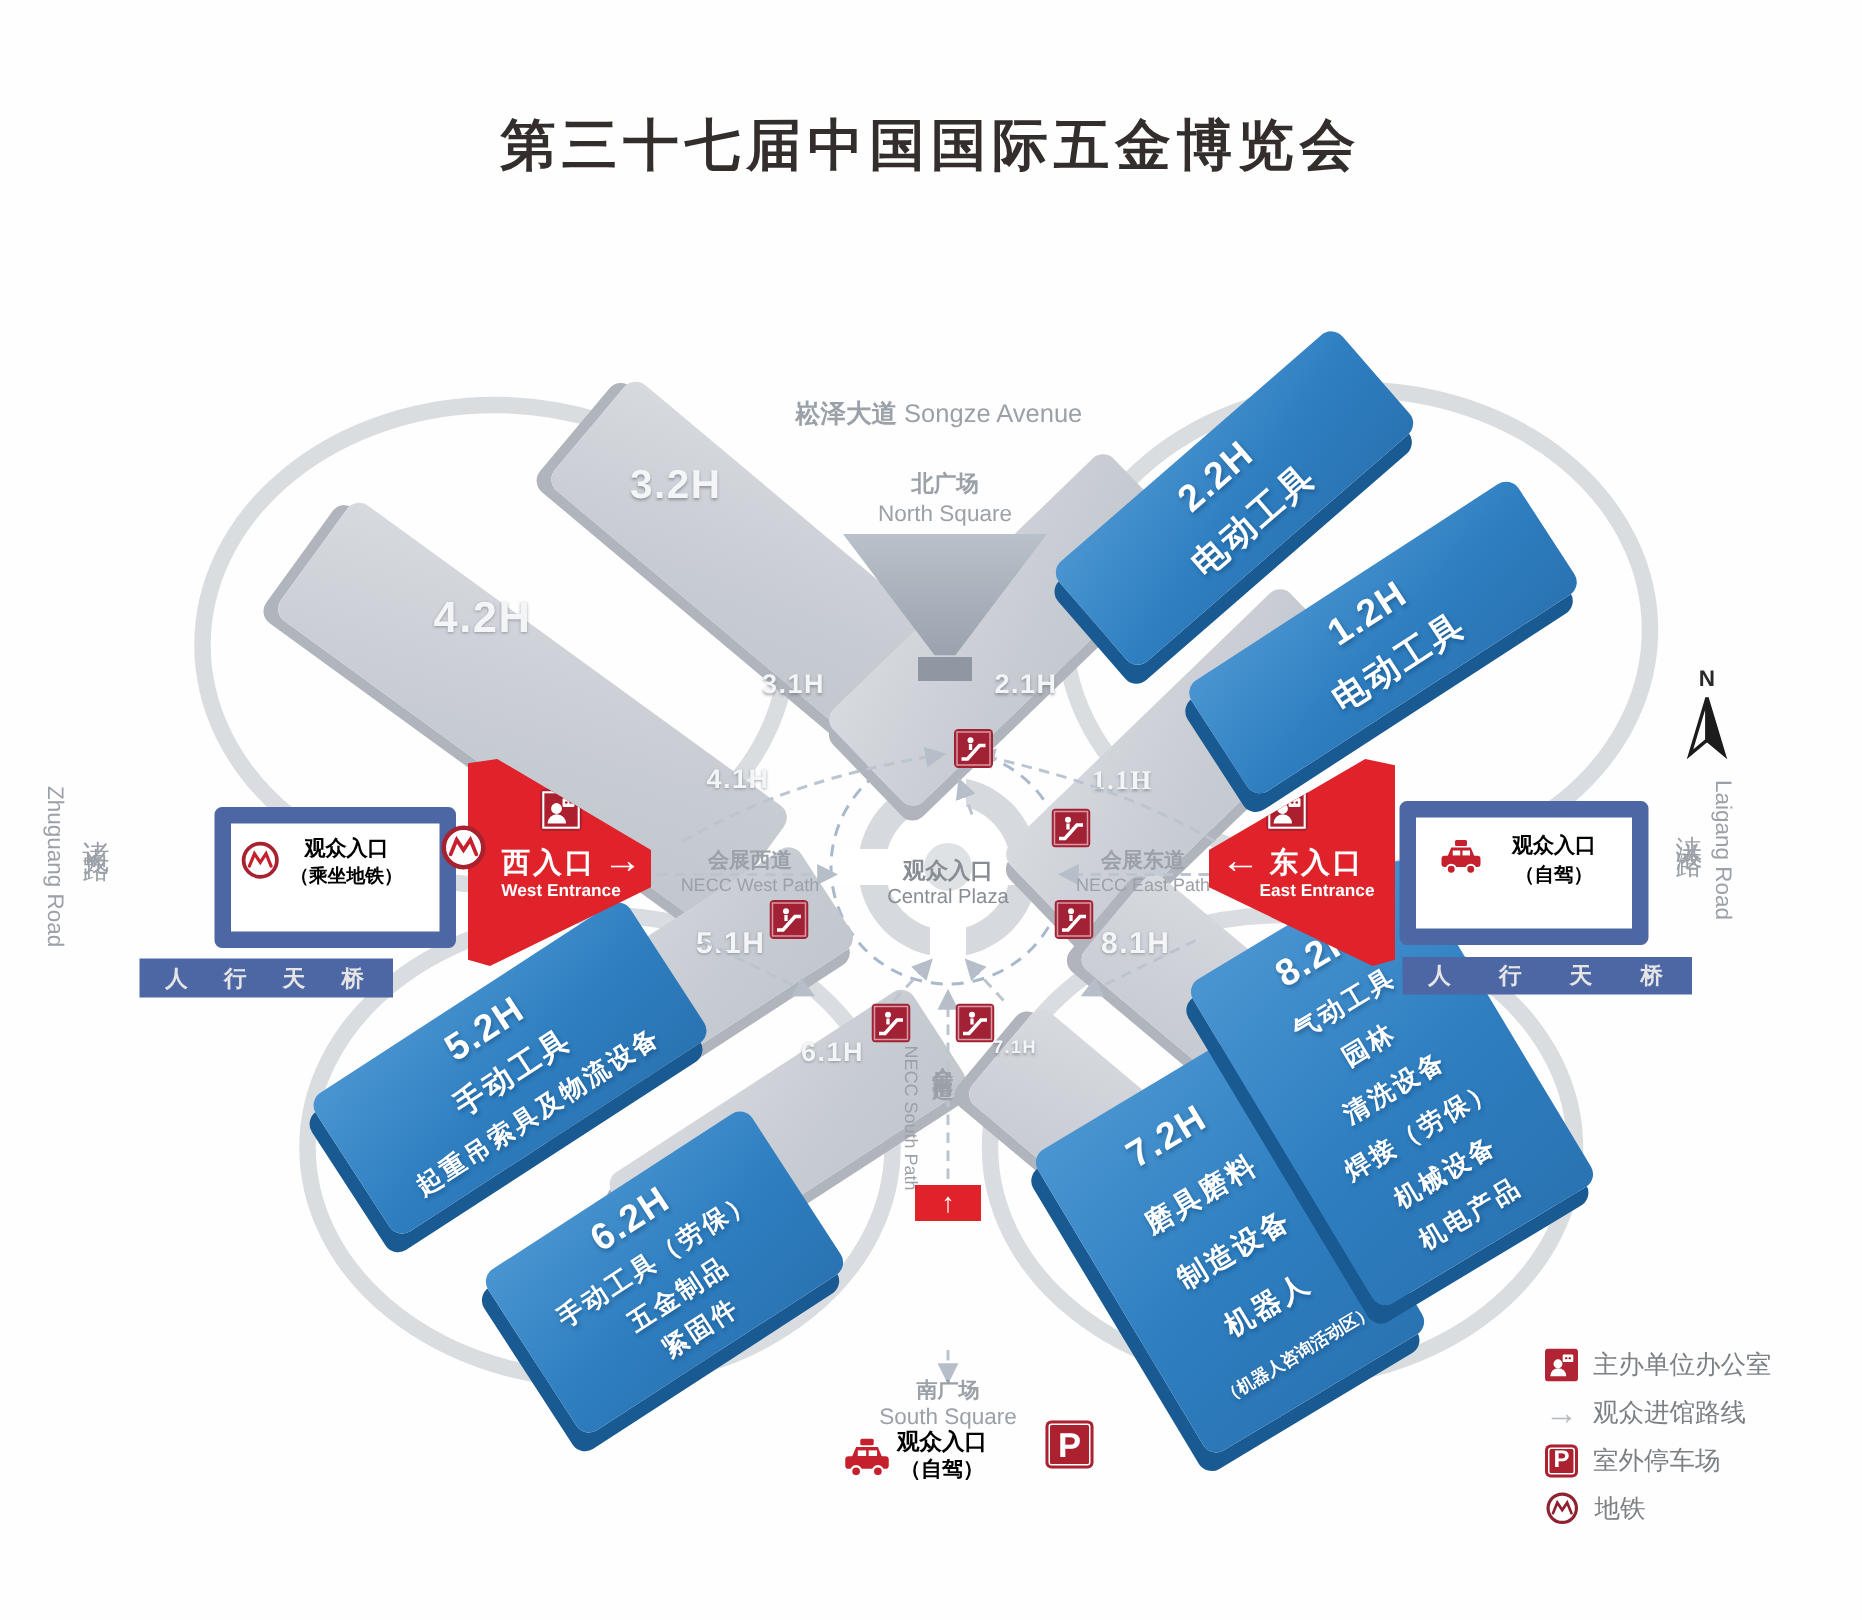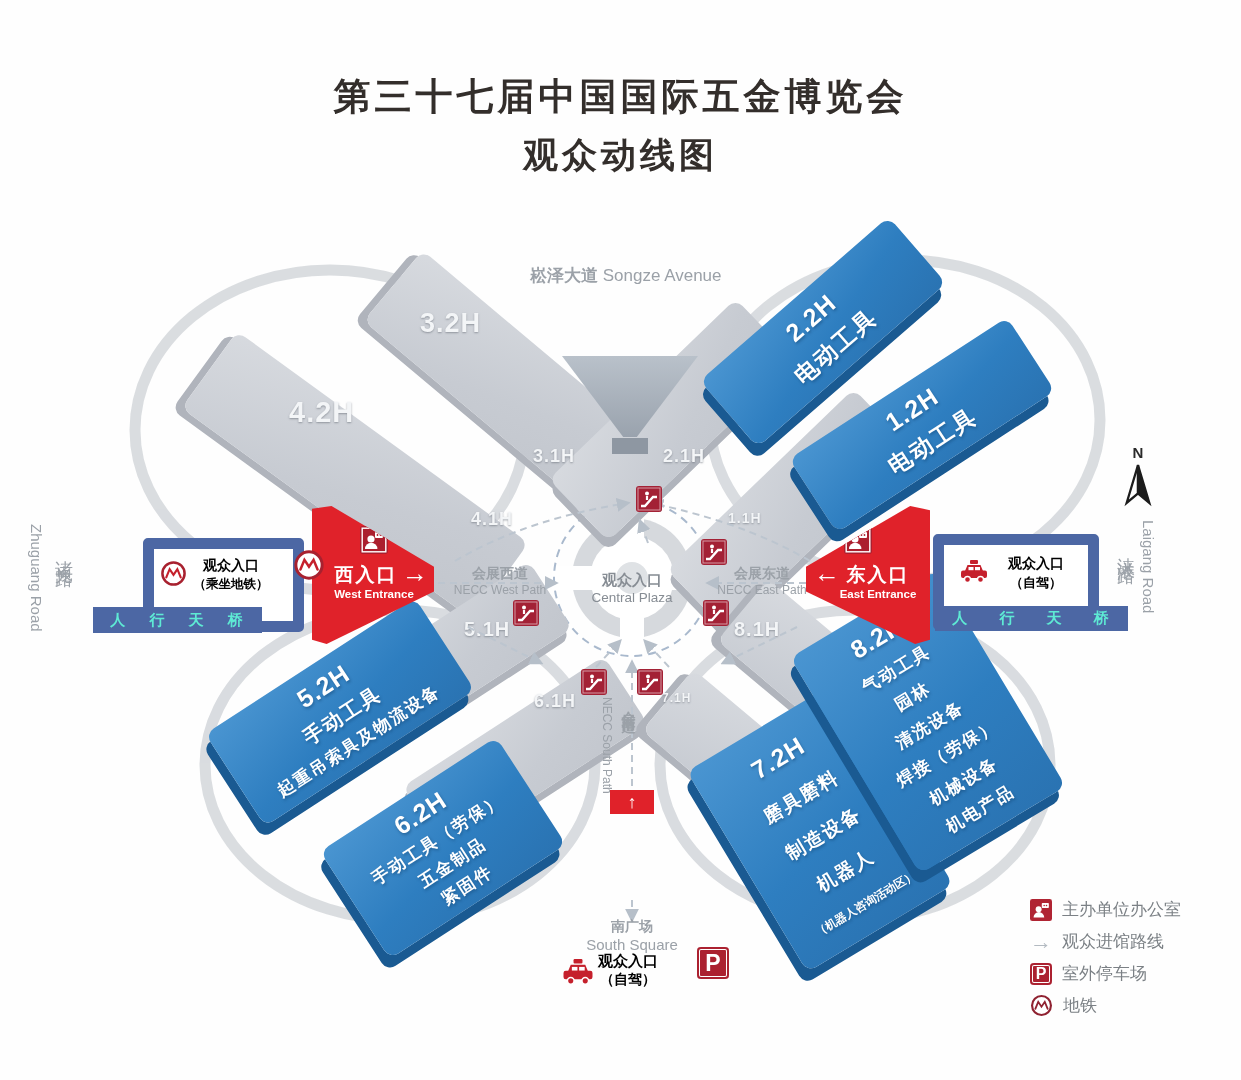--- a/index.html
+++ b/index.html
@@ -36,22 +36,22 @@
   .ctr{text-align:center;}
   .bold{font-weight:700;}
   
   .ent{z-index:6;background:#e0222a;color:#fff;}
   .ent .cn{font-weight:700;font-size:19px;letter-spacing:2px;}
   .ent .en{font-size:11.5px;font-weight:700;letter-spacing:0;}
   .ent .arr{font-size:26px;font-weight:700;line-height:1;}
   .stem{z-index:6;background:#e0222a;color:#fff;text-align:center;font-weight:700;font-size:18px;line-height:24px;}
   
   .frame{z-index:6;border:11px solid #4c67a4;border-radius:5px;background:#fff;}
-  .fb-bar{z-index:6;background:#4c67a4;color:#5eead4;font-weight:700;font-size:15px;
-          display:flex;align-items:center;justify-content:center;}
+  .fb-bar{z-index:6;background:#4c67a4;color:#e5e5e5;font-weight:700;font-size:15px;
+          display:flex;align-items:center;justify-content:center;margin-top:32px;}
   .redtxt{color:#000000;font-weight:700;}
   
   .icon{z-index:7;}
   .picon{z-index:7;background:#ab2130;border-radius:4px;color:#fff;font-weight:700;
          display:flex;align-items:center;justify-content:center;
          box-shadow:inset 0 0 0 2px #ab2130,inset 0 0 0 3px #fff;}
   
   .legend-row{display:flex;align-items:center;gap:10px;z-index:8;}
   .legend-label{font-size:17px;color:#7b8085;}
   .legend-arrow{font-size:22px;color:#b3bac1;font-weight:700;line-height:1;}
@@ -84,24 +84,24 @@
   <div class="abs slab" style="left:330px;top:620px;width:240px;height:80px;transform:rotate(-33deg);"></div>
   <div class="abs slab" style="left:405px;top:715px;width:240px;height:80px;transform:rotate(-33deg);"></div>
   <div class="abs slab" style="left:710px;top:660px;width:280px;height:80px;transform:rotate(40deg);"></div>
   <div class="abs slab" style="left:635px;top:750px;width:280px;height:80px;transform:rotate(40deg);"></div>
 
   <div class="abs ntri" style="left:562px;top:356px;width:136px;height:88px;"></div>
   <div class="abs nstem" style="left:612px;top:438px;width:36px;height:16px;"></div>
 
   <span class="abs ghl" style="left:420px;top:308px;font-size:27px;">3.2H</span>
   <span class="abs ghl" style="left:289px;top:396px;font-size:29px;">4.2H</span>
-  <span class="abs ghl" style="left:533px;top:446px;font-size:18px;">3.1H</span>
+  <span class="abs ghl" style="left:508px;top:446px;font-size:18px;">3.1H</span>
   <span class="abs ghl" style="left:663px;top:446px;font-size:18px;">2.1H</span>
   <span class="abs ghl" style="left:471px;top:509px;font-size:18px;">4.1H</span>
-  <span class="abs ghl" style="left:728px;top:510px;font-size:14px;">1.1H</span>
+  <span class="abs ghl" style="left:728px;top:510px;font-size:18px;font-family:Liberation Serif, serif;">1.1H</span>
   <span class="abs ghl" style="left:464px;top:618px;font-size:20px;">5.1H</span>
   <span class="abs ghl" style="left:734px;top:618px;font-size:20px;">8.1H</span>
   <span class="abs ghl" style="left:534px;top:691px;font-size:18px;">6.1H</span>
   <span class="abs ghl" style="left:662px;top:691px;font-size:12px;">7.1H</span>
 
   <svg id="route-svg" class="abs" width="1241" height="1080">
     <defs>
       <marker id="arr" viewBox="0 0 10 10" refX="8" refY="5" markerWidth="7" markerHeight="7" orient="auto-start-reverse">
         <path d="M0 0 L10 5 L0 10 z" fill="#b6bfc9"></path>
       </marker>
@@ -151,25 +151,28 @@
     <span class="hid">8.2H</span>
     <span style="font-size:17px;">气动工具</span>
     <span style="font-size:17px;">园林</span>
     <span style="font-size:17px;">清洗设备</span>
     <span style="font-size:17px;">焊接（劳保）</span>
     <span style="font-size:17px;">机械设备</span>
     <span style="font-size:17px;">机电产品</span>
   </div>
 
   <div class="abs title title1">第三十七届中国国际五金博览会</div>
-  <div class="abs title title2">观众动线图</div>
 
   <div class="abs glabel" style="left:530px;top:264px;font-size:17px;white-space:nowrap;">
     <span class="bold">崧泽大道</span>
     <span>Songze Avenue</span>
+  </div>
+  <div class="abs glabel ctr" style="left:560px;top:313px;width:140px;font-size:15px;line-height:1.3;">
+    <div class="bold">北广场</div>
+    <div>North Square</div>
   </div>
   <div class="abs glabel ctr" style="left:572px;top:571px;width:120px;z-index:5;">
     <div class="bold" style="font-size:15px;color:#878d94;">观众入口</div>
     <div style="font-size:13.5px;color:#878d94;">Central Plaza</div>
   </div>
   <div class="abs glabel ctr" style="left:440px;top:565px;width:120px;">
     <div class="bold" style="font-size:14px;">会展西道</div>
     <div style="font-size:12px;">NECC West Path</div>
   </div>
   <div class="abs glabel ctr" style="left:702px;top:565px;width:120px;">

